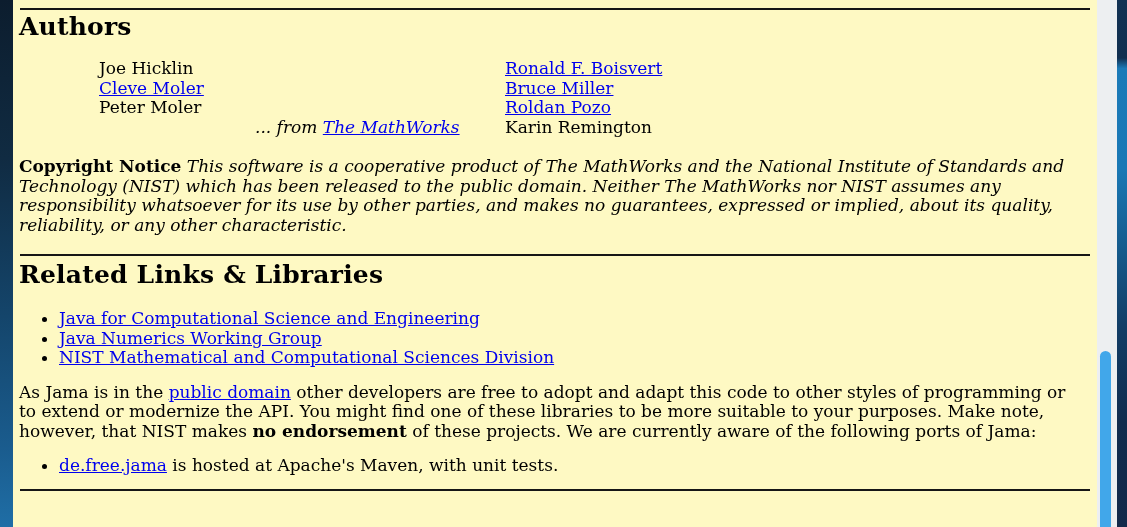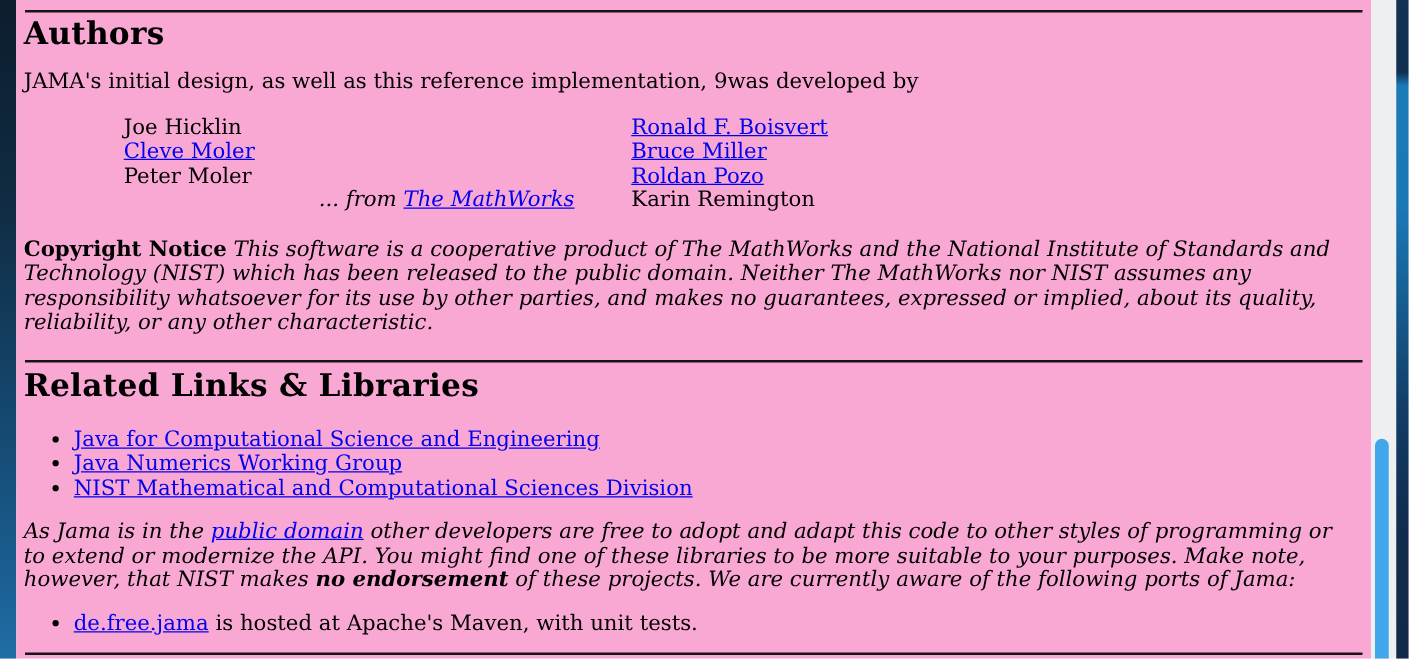--- a/index.html
+++ b/index.html
@@ -39,21 +39,21 @@
   }
   .scrollbar .thumb {
     position:absolute; left:3px; width:11px; top:351px; bottom:0;
     background:#41a7ea;
     border-radius:6px 6px 0 0;
   }
   
   .page {
     position:absolute; left:13px; top:0;
     width:1084px; height:100%;
-    background:#f9a8d4;
+    background:#fef9c3;
     padding:0 6px;
     box-sizing:border-box;
     font-size:17px; color:#000;
   }
   hr.rule {
     border:none;
     border-top:2px solid #161616;
     margin:8px 1px 0 1px;
   }
   hr.rule.mid { margin-top:19px; }
@@ -76,37 +76,36 @@
   .authors-table .from { font-style:italic;margin-left:20px; }
   .copyright { margin:20px 0 0 0; }
   .copyright i { }
   ul.bullets {
     margin:19px 0 0 0;
     padding-left:40px;
     line-height:19.5px;
     list-style:disc;
   }
   ul.bullets.ports { margin-top:15px; }
-  .ports-intro { margin:15px 12px 0 0;font-style:italic; }
+  .ports-intro { margin:15px 12px 0 0; }
   a { color:#0000ee; text-decoration:underline; cursor:pointer; }
 </style>
 </head>
 <body>
 
 <div class="canvas">
 
   <div class="window-edge left"></div>
 
   <div class="page">
 
     <hr class="rule">
 
     <h2 class="heading">Authors</h2>
 
-    <p class="p-intro">JAMA's initial design, as well as this reference implementation, 9was developed by</p>
 
     <div class="authors-table">
       <div>Joe Hicklin</div>
       <div></div>
       <div><a href="#">Ronald F. Boisvert</a></div>
       <div></div>
 
       <div><a href="#">Cleve Moler</a></div>
       <div></div>
       <div><a href="#">Bruce Miller</a></div>

